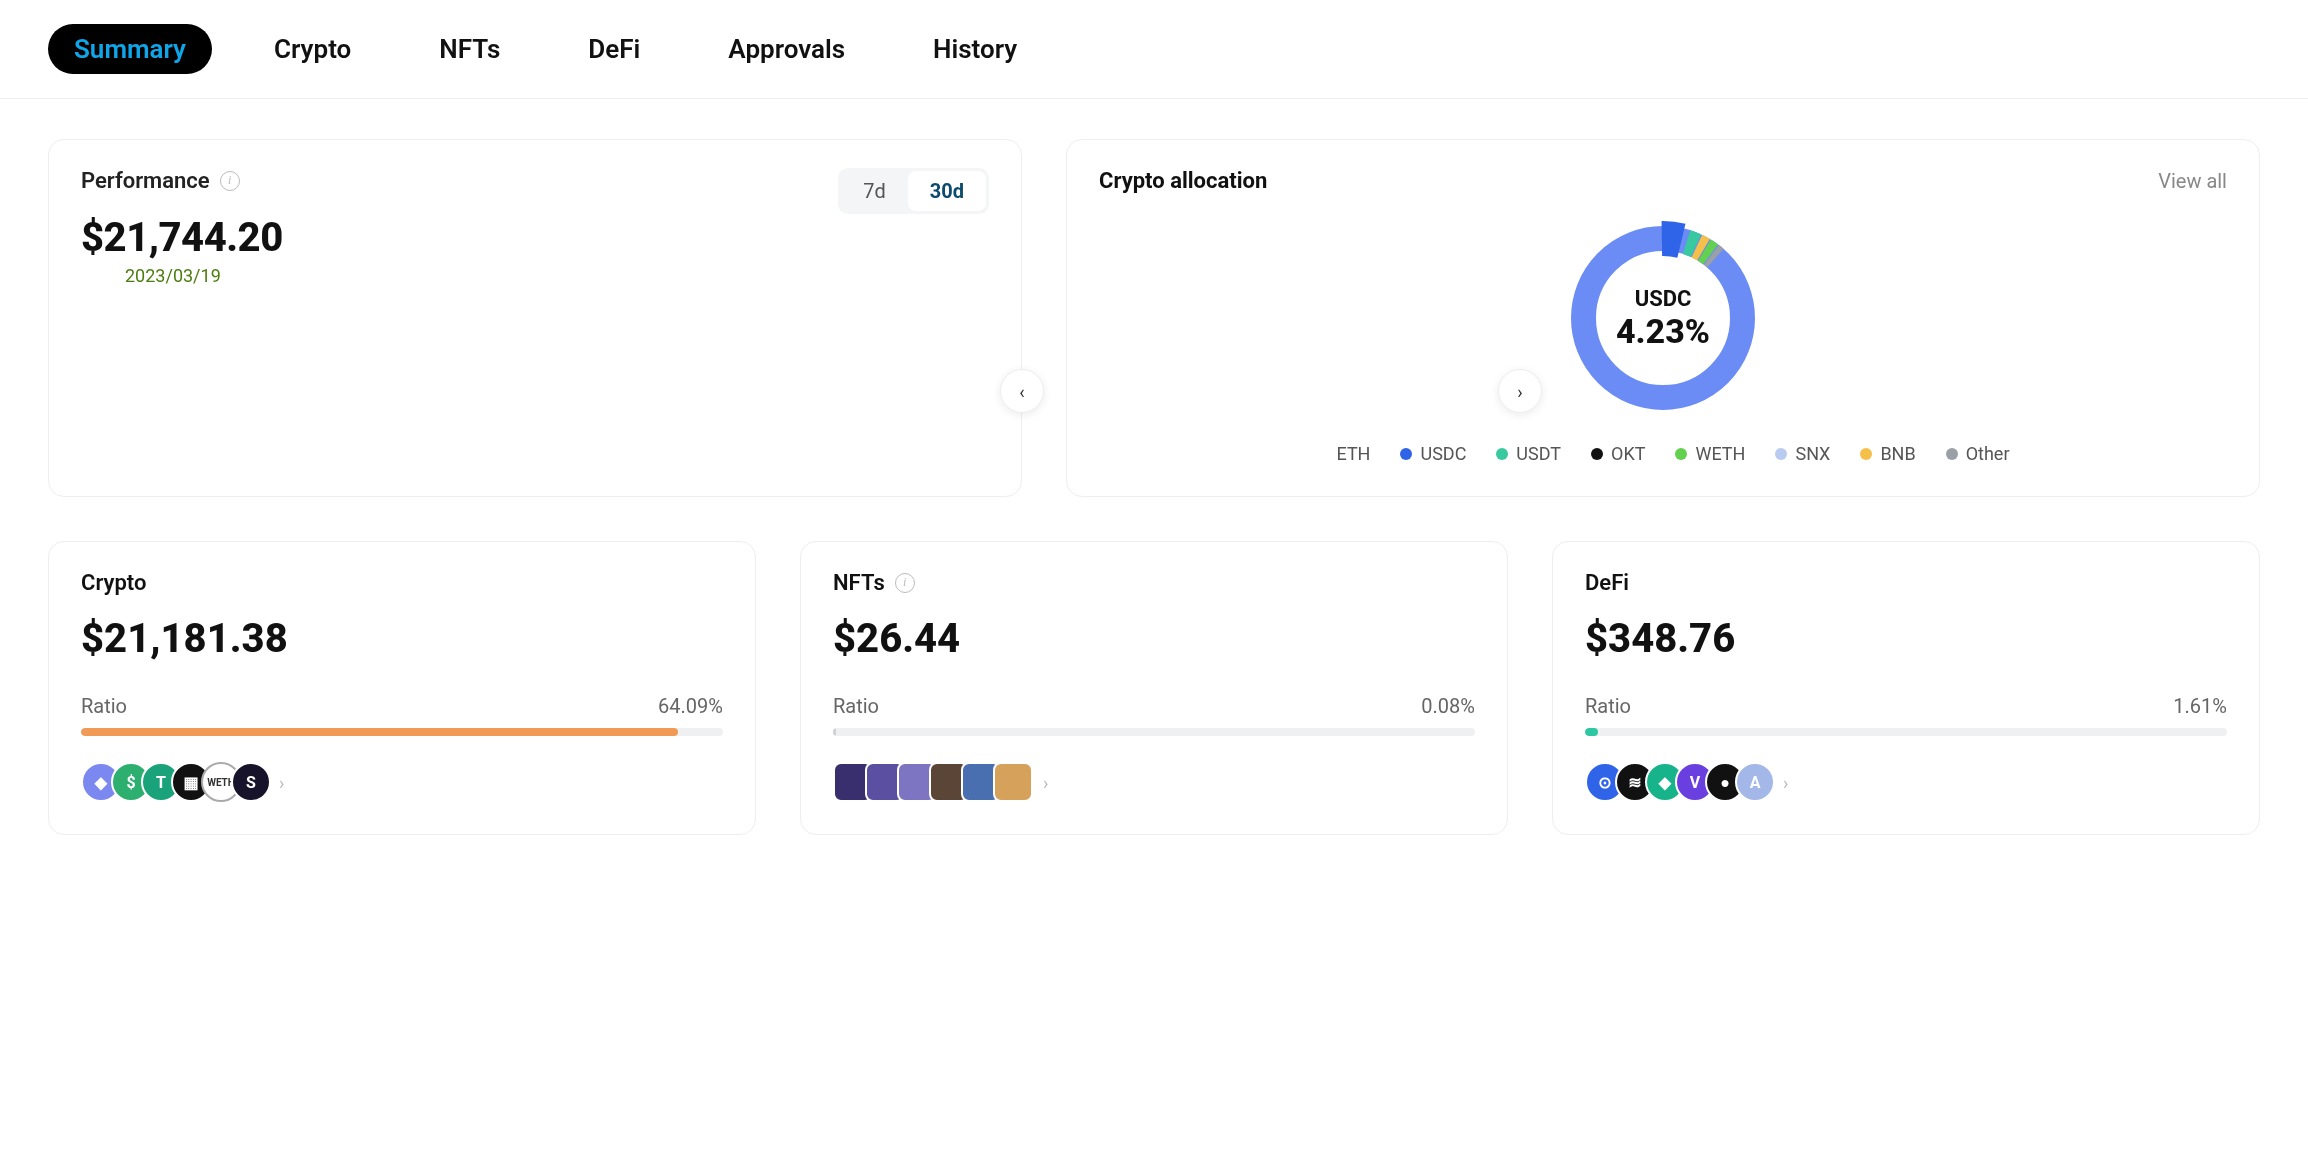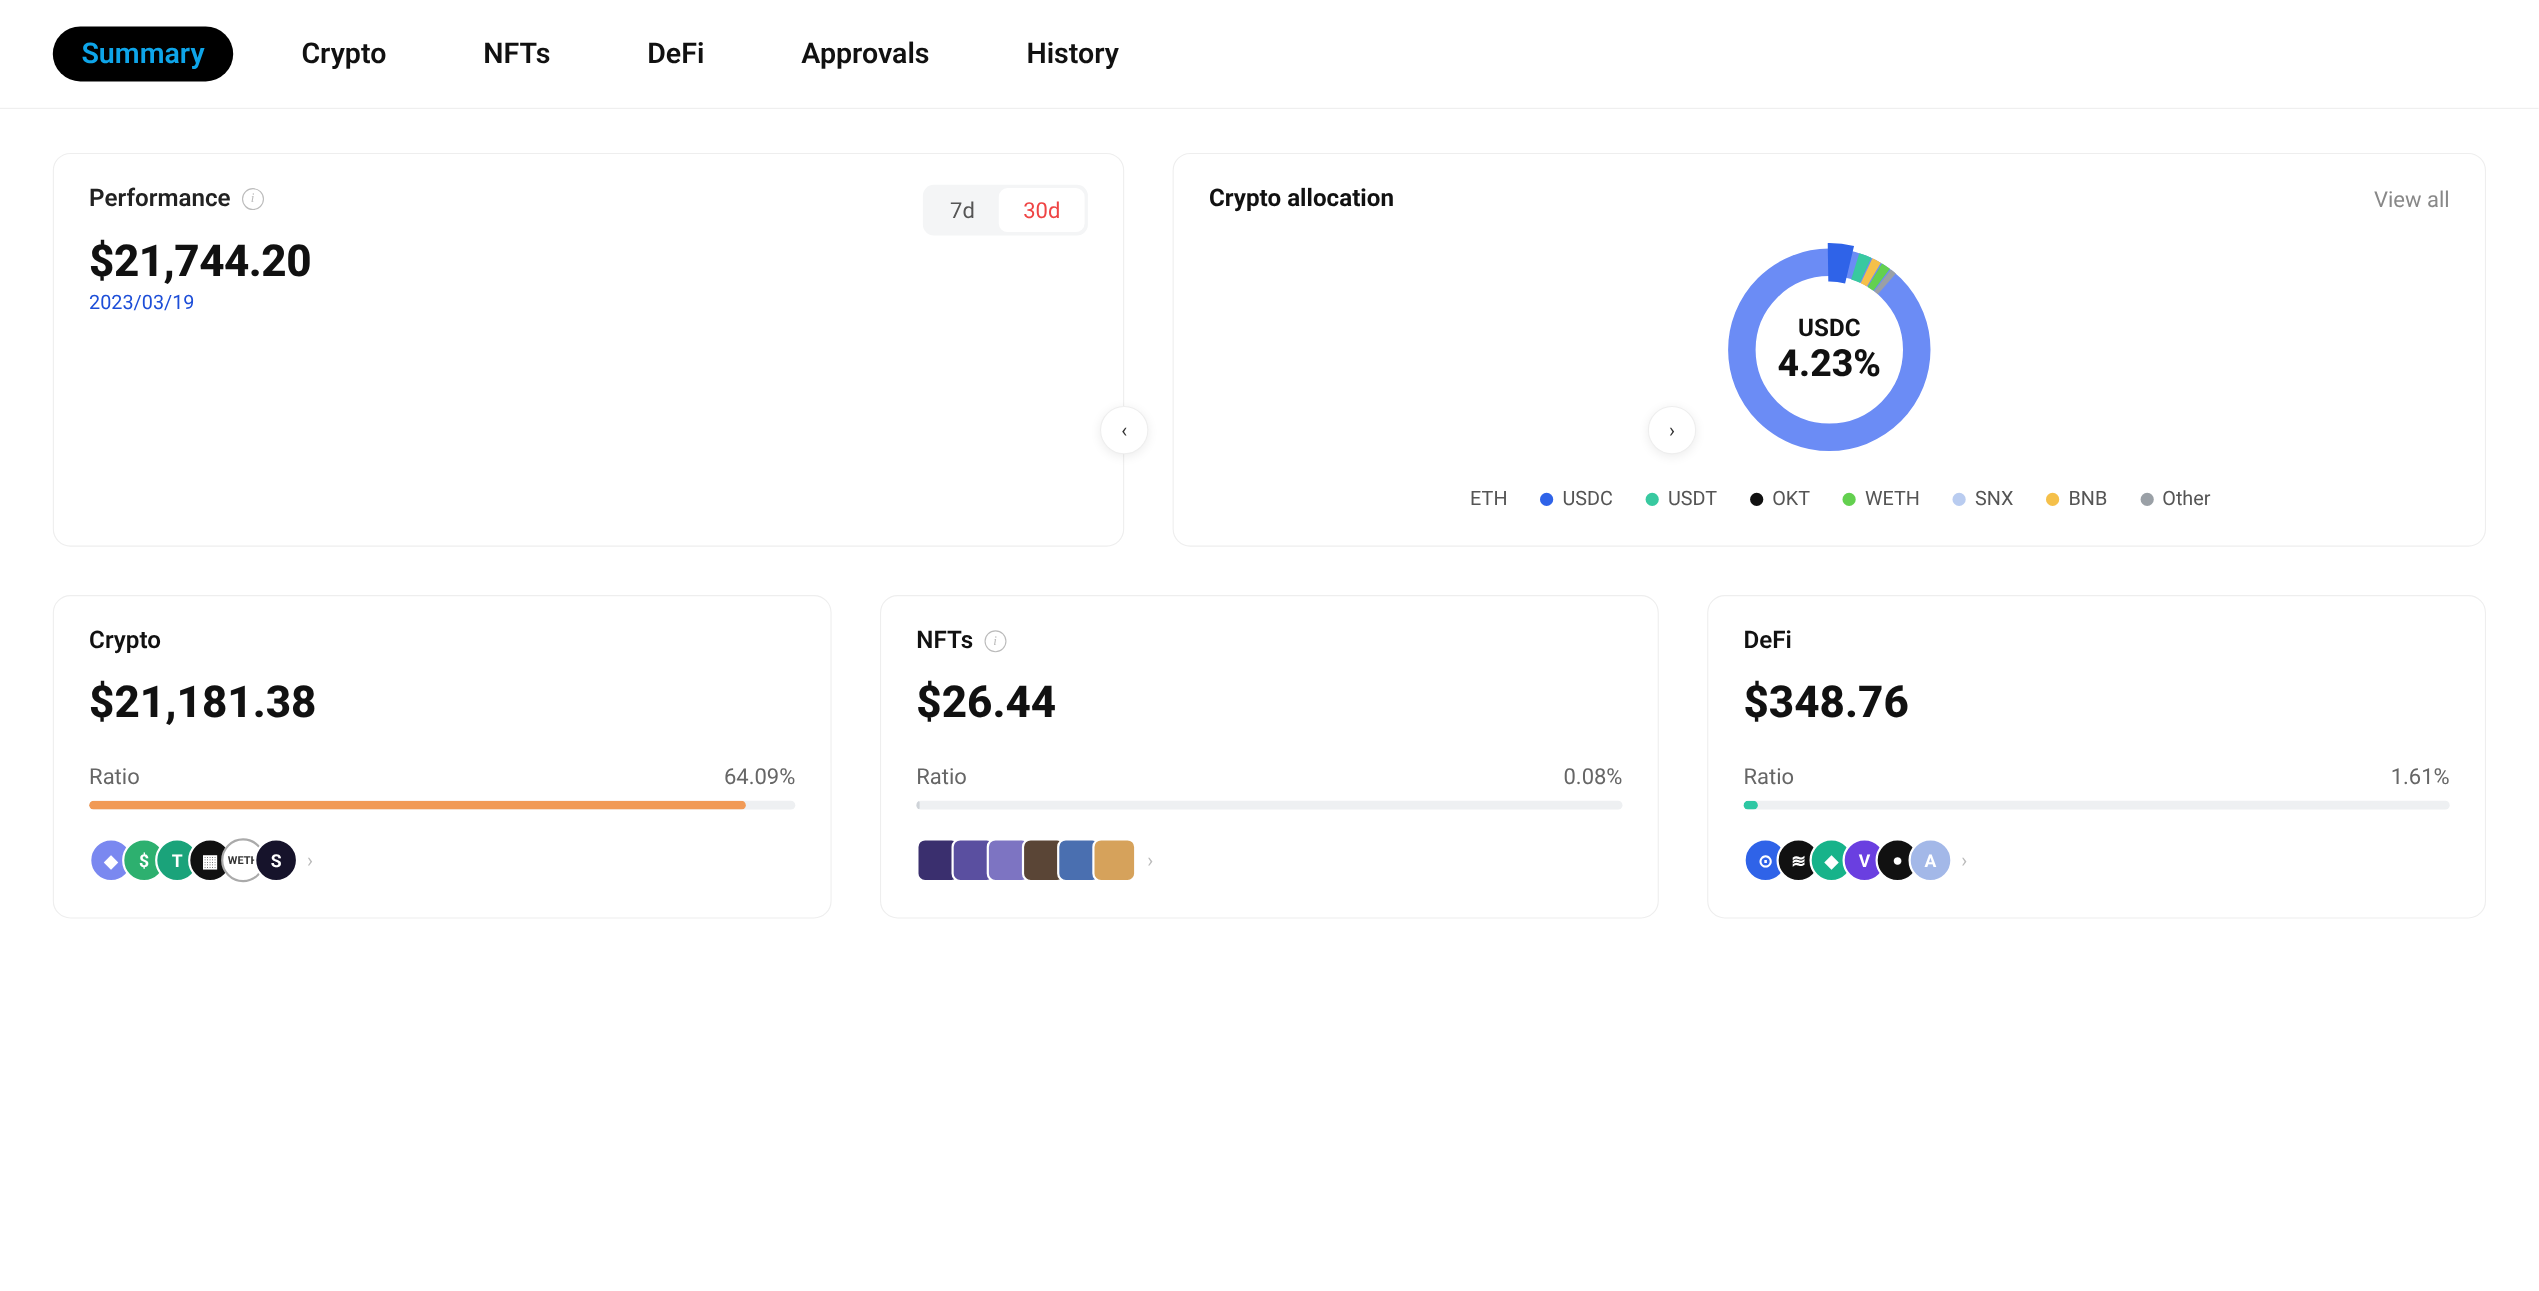--- a/index.html
+++ b/index.html
@@ -63,24 +63,24 @@
     border-radius: 10px;
     padding: 3px;
   }
   .range-opt {
     padding: 8px 22px;
     font-size: 20px;
     color: #555;
     border-radius: 8px;
     cursor: pointer;
   }
-  .range-opt.active { background: #fff; color: #ef4444; font-weight: 400; }
+  .range-opt.active { background: #fff; color: #0c4a6e; font-weight: 700; }
 
   .perf-value { font-size: 40px; font-weight: 800; letter-spacing: -0.5px; }
-  .perf-date { font-size: 18px; color: #1d4ed8; margin-top: 4px; }
+  .perf-date { font-size: 18px; color: #4d7c0f; margin-top: 4px; margin-left: 44px; }
 
   .chart-area { position: relative; margin-top: 10px; height: 260px; }
   .chart-area svg { width: 100%; height: 100%; display: block; }
   .y-label { position: absolute; right: 0; font-size: 18px; color: #888; }
   .y-label.top { top: -26px; }
   .y-label.bottom { bottom: -24px; }
   .vline {
     position: absolute; right: 4px; top: 8px; bottom: 14px;
     width: 0; border-right: 2px dashed #5b7be8;
   }

